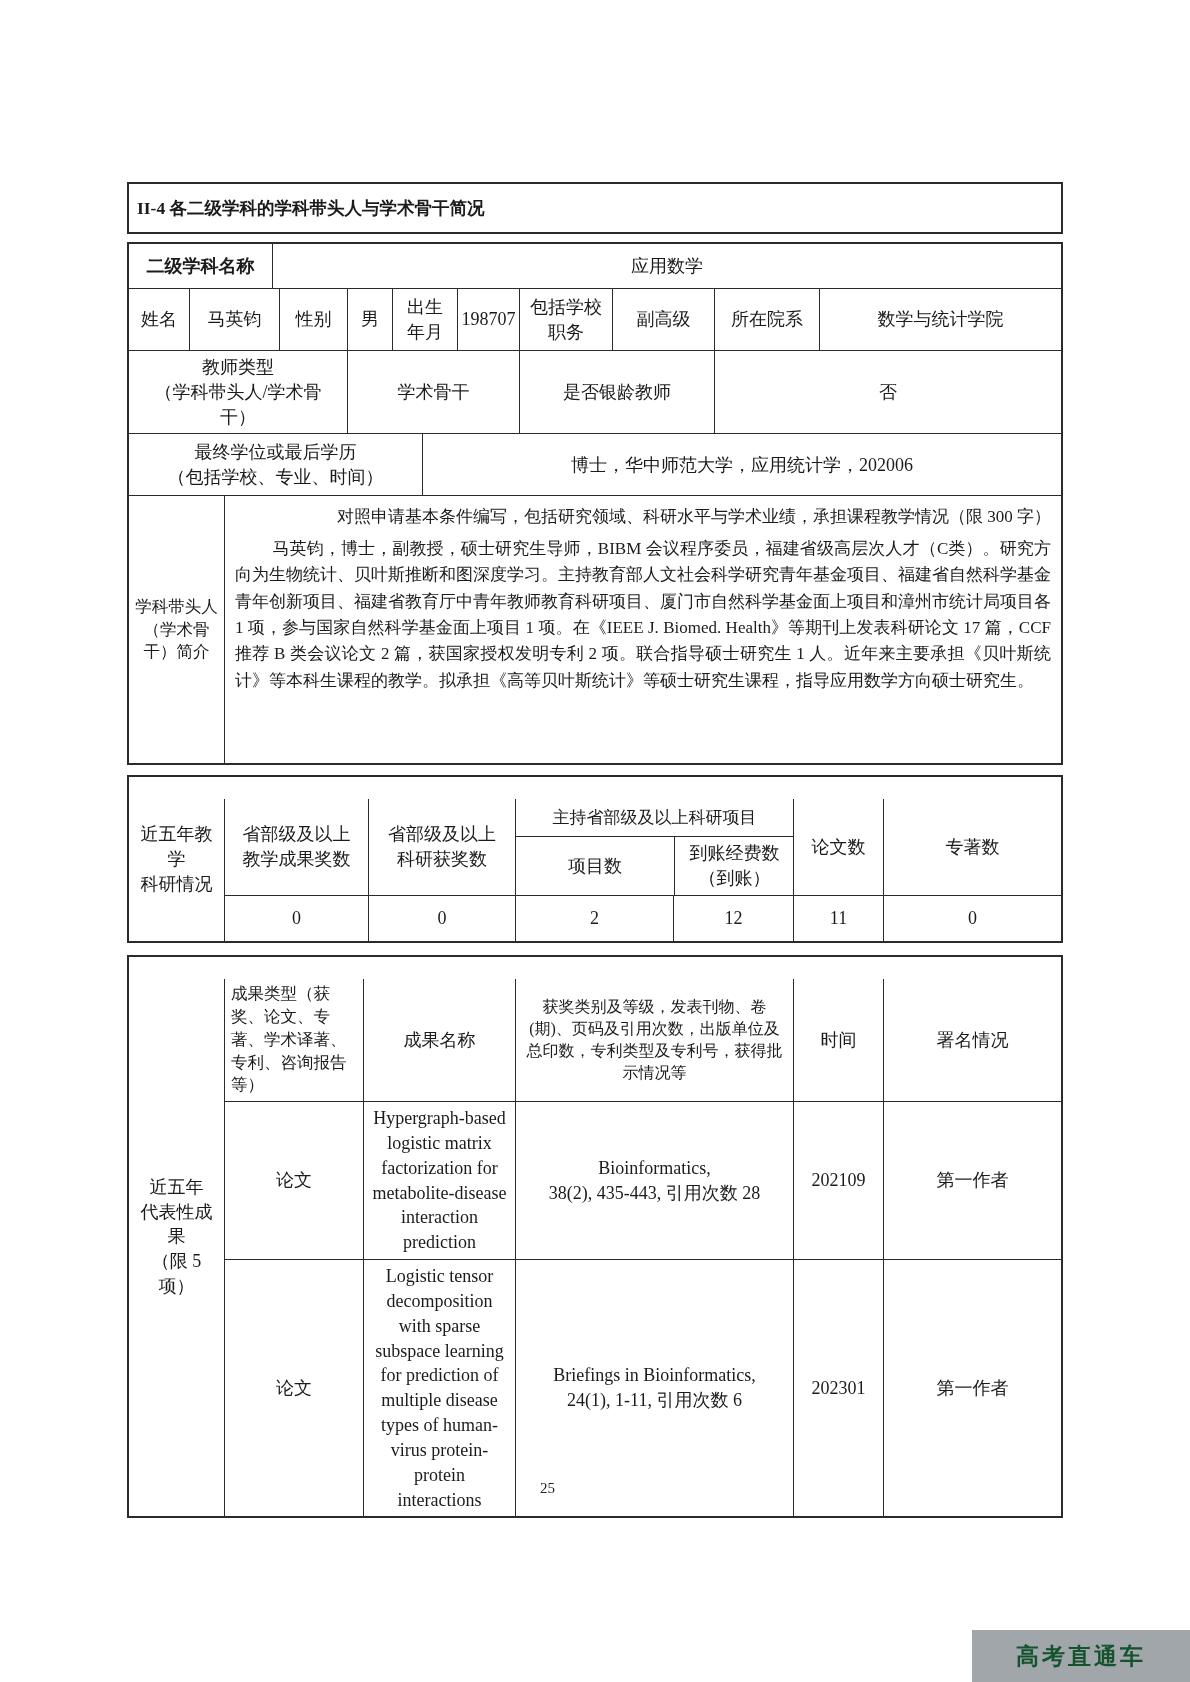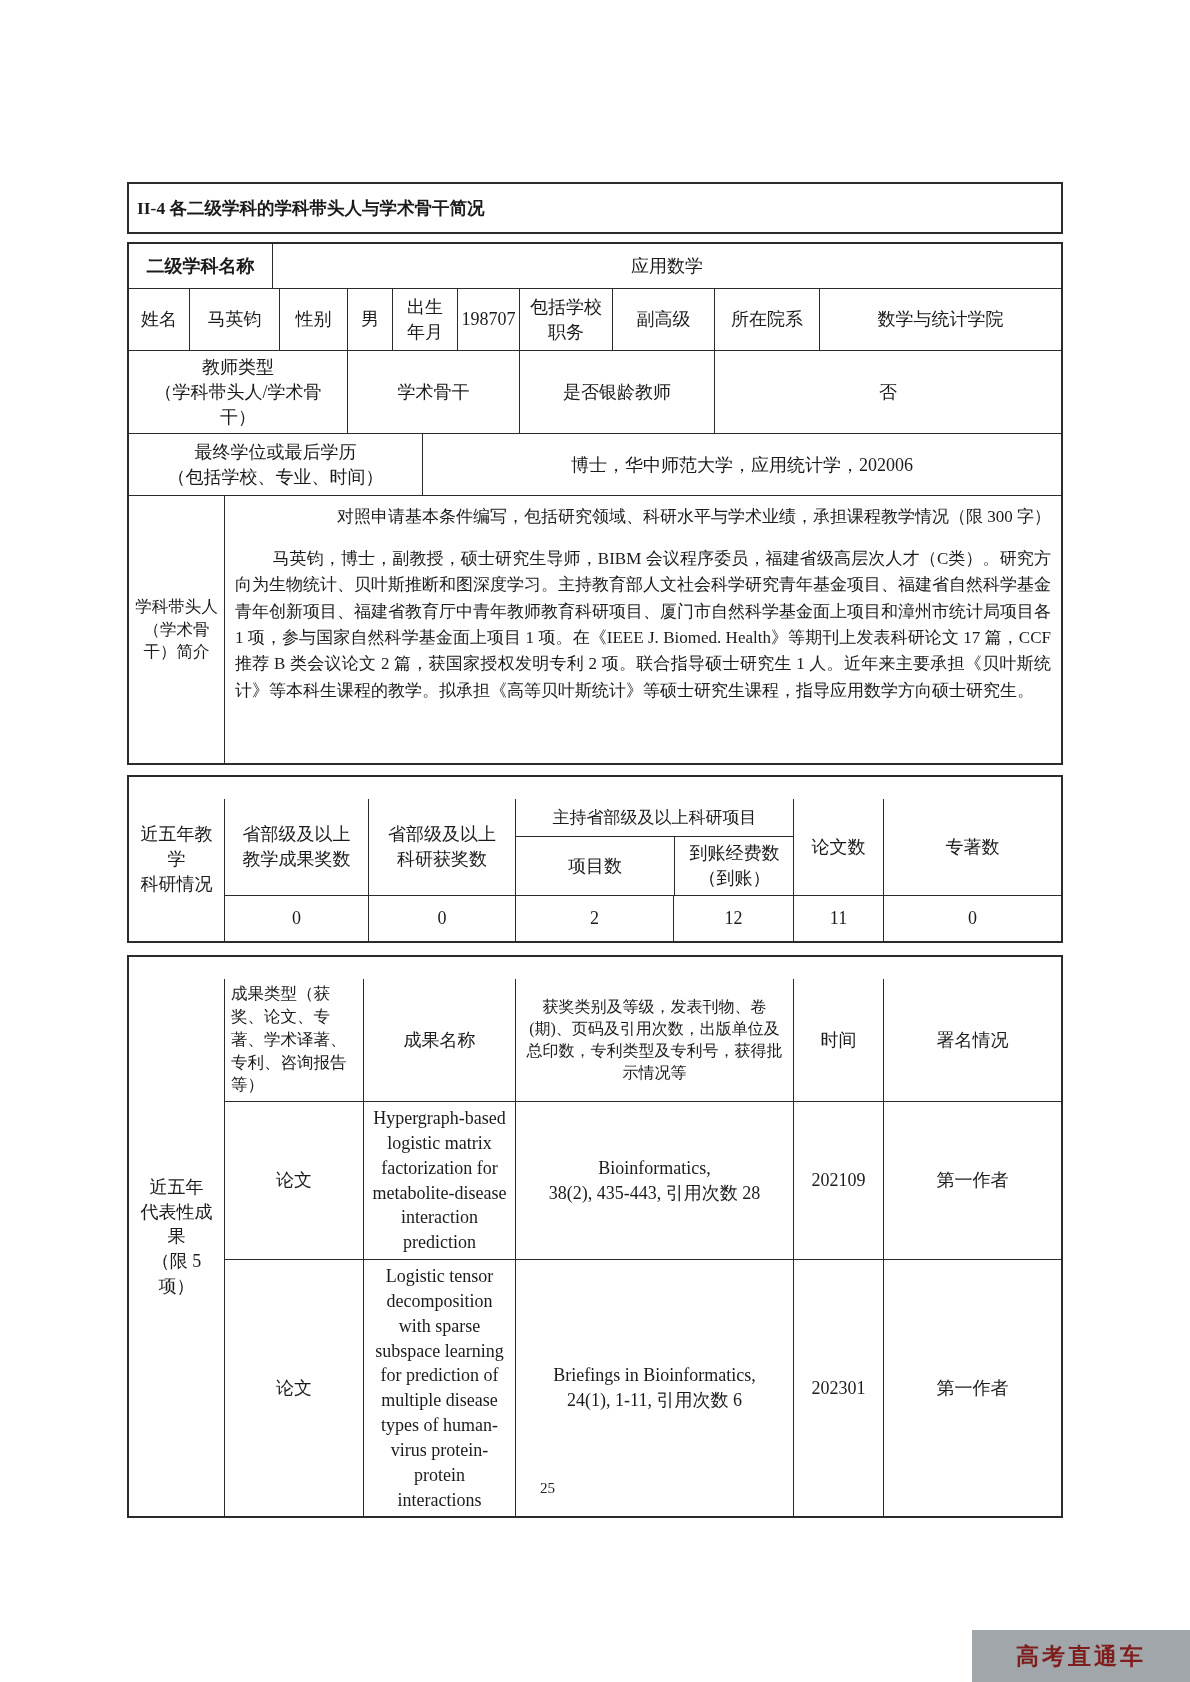--- a/index.html
+++ b/index.html
@@ -30,33 +30,33 @@
   .rightcol { flex:1 1 auto; display:flex; flex-direction:column; border-left:1.5px solid #2b2b2b;margin-top:22px; }
 
   .title-box { min-height:44px; display:flex; align-items:center; padding:12px 8px;
     font-size:17.5px; font-weight:bold; }
 
   .profile-content {
     flex-direction:column; align-items:stretch; justify-content:flex-start;
     text-align:left; padding:8px 10px; font-size:17px;
   }
   .profile-content .instruction { line-height:1.5;text-align:right; }
-  .profile-content .bodytext { margin-top:16px; line-height:1.55; text-align:justify; text-indent:2.2em; }
+  .profile-content .bodytext { margin-top:6px; line-height:1.55; text-align:justify; text-indent:2.2em; }
 
   .col { display:flex; flex-direction:column; flex-shrink:0; }
   .group-top { height:38px; display:flex; align-items:center; justify-content:center;
     border-bottom:1.5px solid #2b2b2b; font-size:17px; padding:2px 4px; }
   .subrow { display:flex; flex:1 1 auto; }
   .subrow .cell + .cell { border-left:1.5px solid #2b2b2b; }
   .leftal { text-align:left; }
 
   .page-number { position:absolute; left:540px; top:1480px; font-size:15px; color:#222; }
   .watermark {
     position:absolute; right:0; bottom:0; width:218px; height:52px;
-    background:#a0a6aa; color:#7f1d1d; display:flex; align-items:center; justify-content:center;
+    background:#a0a6aa; color:#14532d; display:flex; align-items:center; justify-content:center;
     font-family:"Liberation Sans","DejaVu Sans",sans-serif; font-weight:bold;
     font-size:23px; letter-spacing:3px;
   }
 </style>
 </head>
 <body>
 
 <div class="sheet">
   <div class="content">
 

